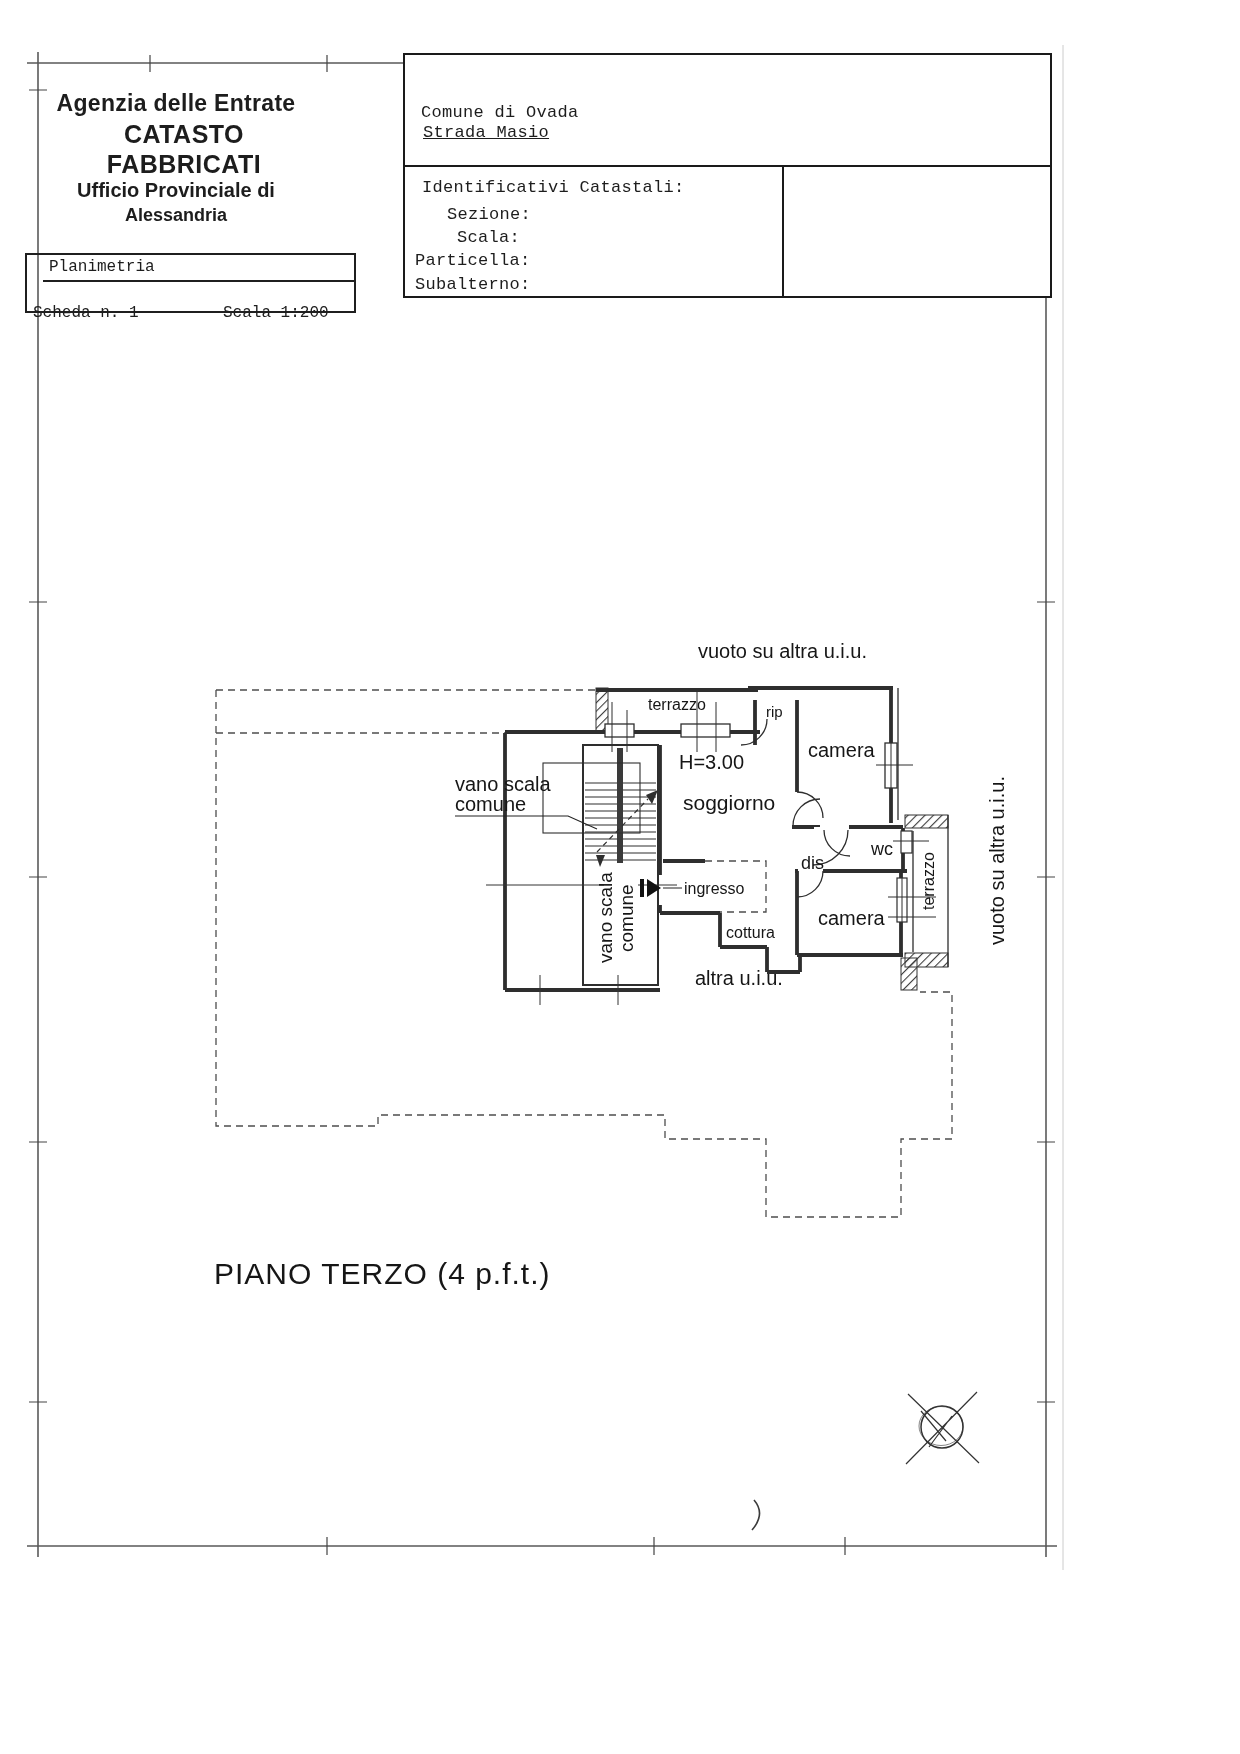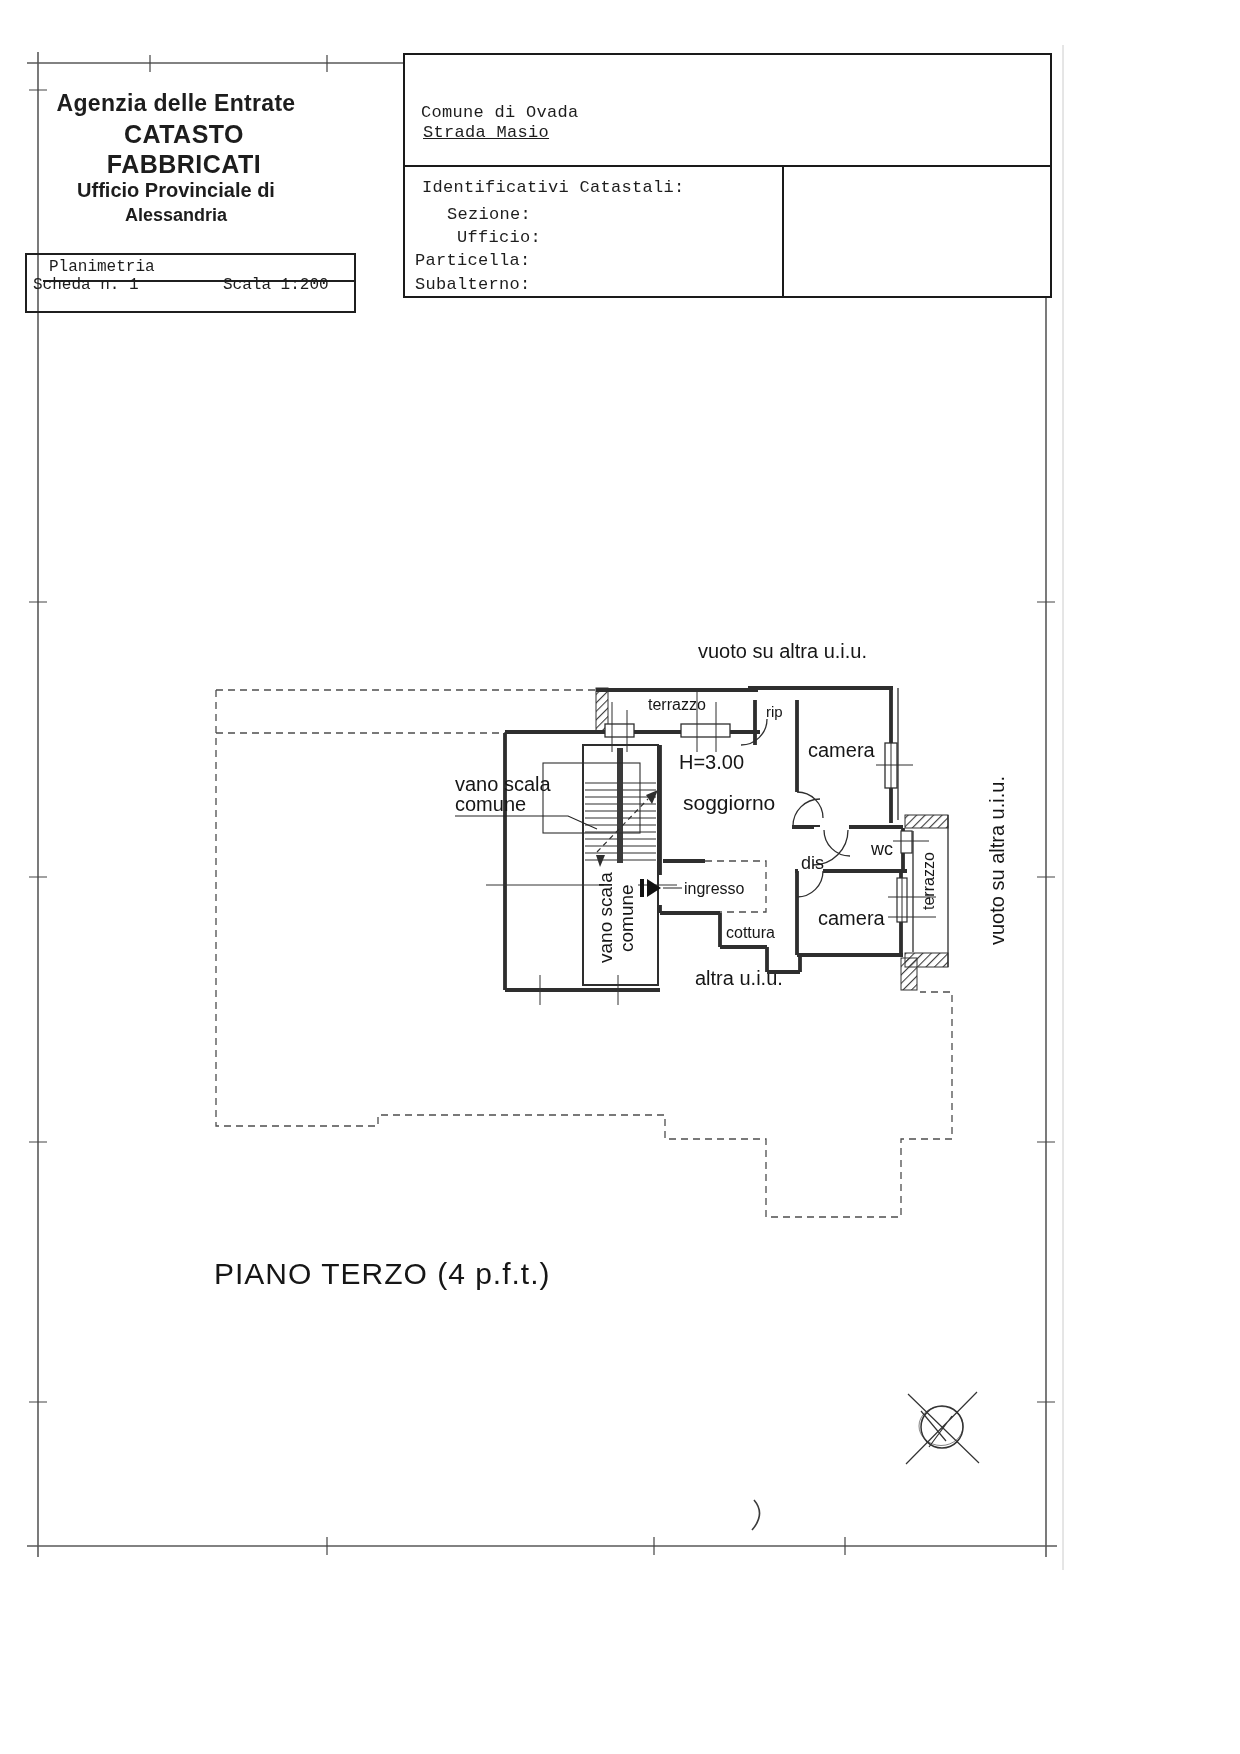--- a/index.html
+++ b/index.html
@@ -14,21 +14,21 @@
   
   .agency{left:40px;top:90px;width:272px;text-align:center;line-height:1.18;}
   .agency .l1{font-size:23px;font-weight:bold;letter-spacing:.3px;}
   .agency .l2{font-size:25px;font-weight:bold;letter-spacing:.5px;margin-top:3px;padding-left:16px;}
   .agency .l3{font-size:20px;font-weight:bold;margin-top:0;}
   .agency .l4{font-size:18px;font-weight:bold;margin-top:2px;}
   
   .plancard{left:25px;top:253px;width:331px;height:60px;border:2px solid #1f1f1f;box-sizing:border-box;font-family:"Liberation Mono","DejaVu Sans Mono",monospace;font-size:16px;}
   .plancard .row1{position:absolute;left:16px;right:0;top:0;height:27px;border-bottom:2px solid #1f1f1f;box-sizing:border-box;}
   .plancard .row1 span{position:absolute;left:6px;top:3px;}
-  .plancard .row2{position:absolute;left:0;right:0;top:16px;height:32px;border-radius:8px;}
+  .plancard .row2{position:absolute;left:0;right:0;top:44px;height:32px;border-radius:8px;}
   .plancard .sheet{position:absolute;left:6px;top:5px;}
   .plancard .scale{position:absolute;left:196px;top:5px;}
   
   .cadbox{left:403px;top:53px;width:649px;height:245px;background:#fff;border:2px solid #1a1a1a;box-sizing:border-box;font-family:"Liberation Mono","DejaVu Sans Mono",monospace;font-size:17px;letter-spacing:.3px;}
   .cadbox .topsec{position:absolute;left:0;right:0;top:0;height:112px;border-bottom:2px solid #1a1a1a;box-sizing:border-box;}
   .cadbox .comune{position:absolute;left:16px;top:28px;margin-top:20px;}
   .cadbox .street{position:absolute;left:18px;top:68px;text-decoration:underline;}
   .cadbox .vdiv{position:absolute;left:377px;top:112px;bottom:0;width:0;border-left:2px solid #1a1a1a;}
   .cadbox .ids{position:absolute;left:0;top:112px;width:377px;}
   .cadbox .ids div{position:absolute;white-space:pre;}
@@ -188,19 +188,19 @@
 
   <div class="abs cadbox">
     <div class="topsec">
       <div class="comune">Comune di Ovada</div>
       <div class="street">Strada Masio</div>
     </div>
     <div class="vdiv"></div>
     <div class="ids">
       <div class="f0">Identificativi Catastali:</div>
       <div class="f1">Sezione:</div>
-      <div class="f2">Ufficio:</div>
+      <div class="f2">Scala:</div>
       <div class="f3">Particella:</div>
       <div class="f4">Subalterno:</div>
     </div>
   </div>
 
 </div>
 
 </body></html>

